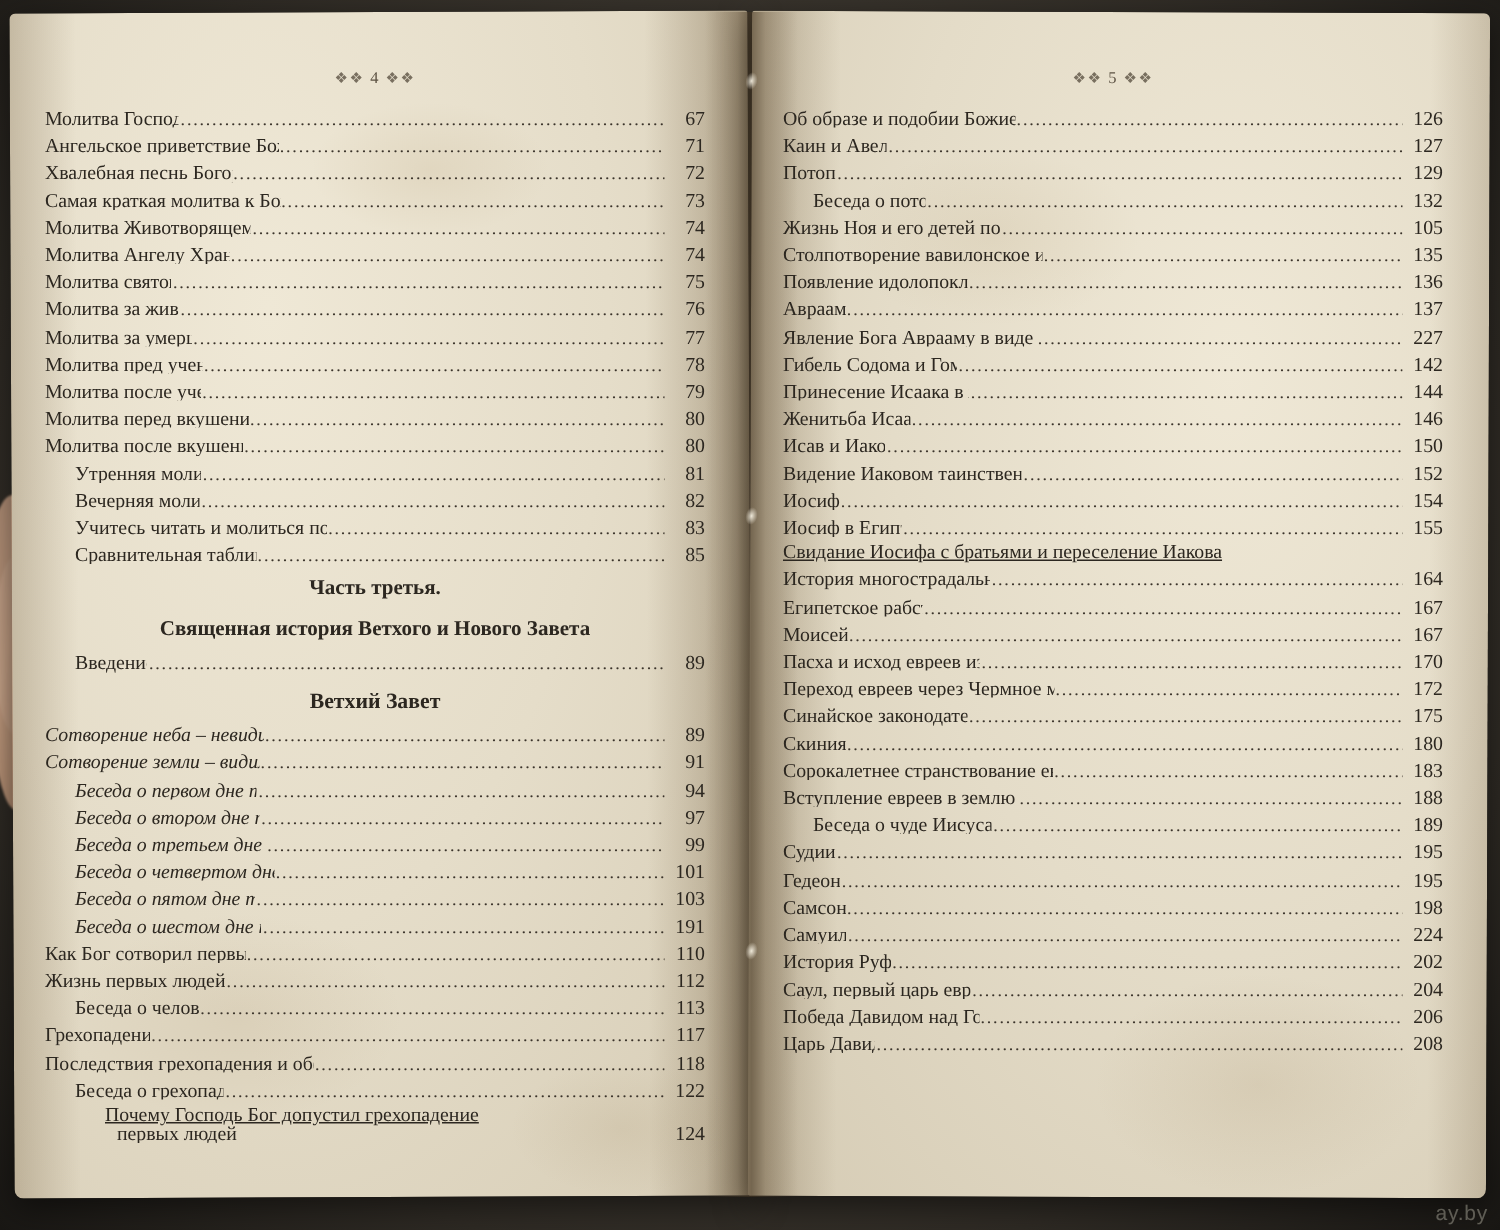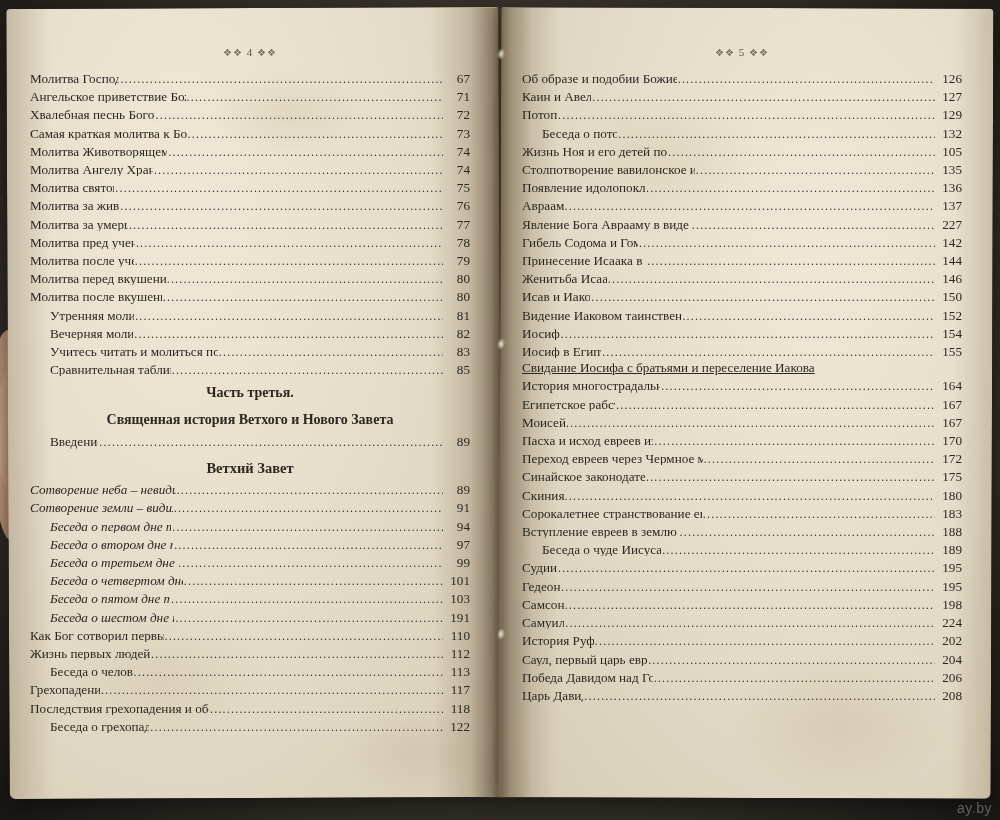--- a/index.html
+++ b/index.html
@@ -378,20 +378,30 @@
               <span class="dots">..........................................................................................</span>
               <span class="pg">118</span>
             </div>
             <div class="row ind1">
               <span class="ttl">Беседа о грехопадении</span>
               <span class="dots">..........................................................................................</span>
               <span class="pg">122</span>
             </div>
           </div>
 
+        <div class="wrapline">
+          <div class="row2">
+            <span>Почему Господь Бог допустил грехопадение</span>
+          </div>
+          <div class="row" style="padding-left:8px;">
+            <span class="ttl">первых людей</span>
+            <span class="dots"></span>
+            <span class="pg">124</span>
+          </div>
+        </div>
       </div>
     </div>
 
     <div class="col col-right">
       <div class="folio">
         <span class="orn">❖❖</span>
         <span>5</span>
         <span class="orn">❖❖</span>
       </div>
 

